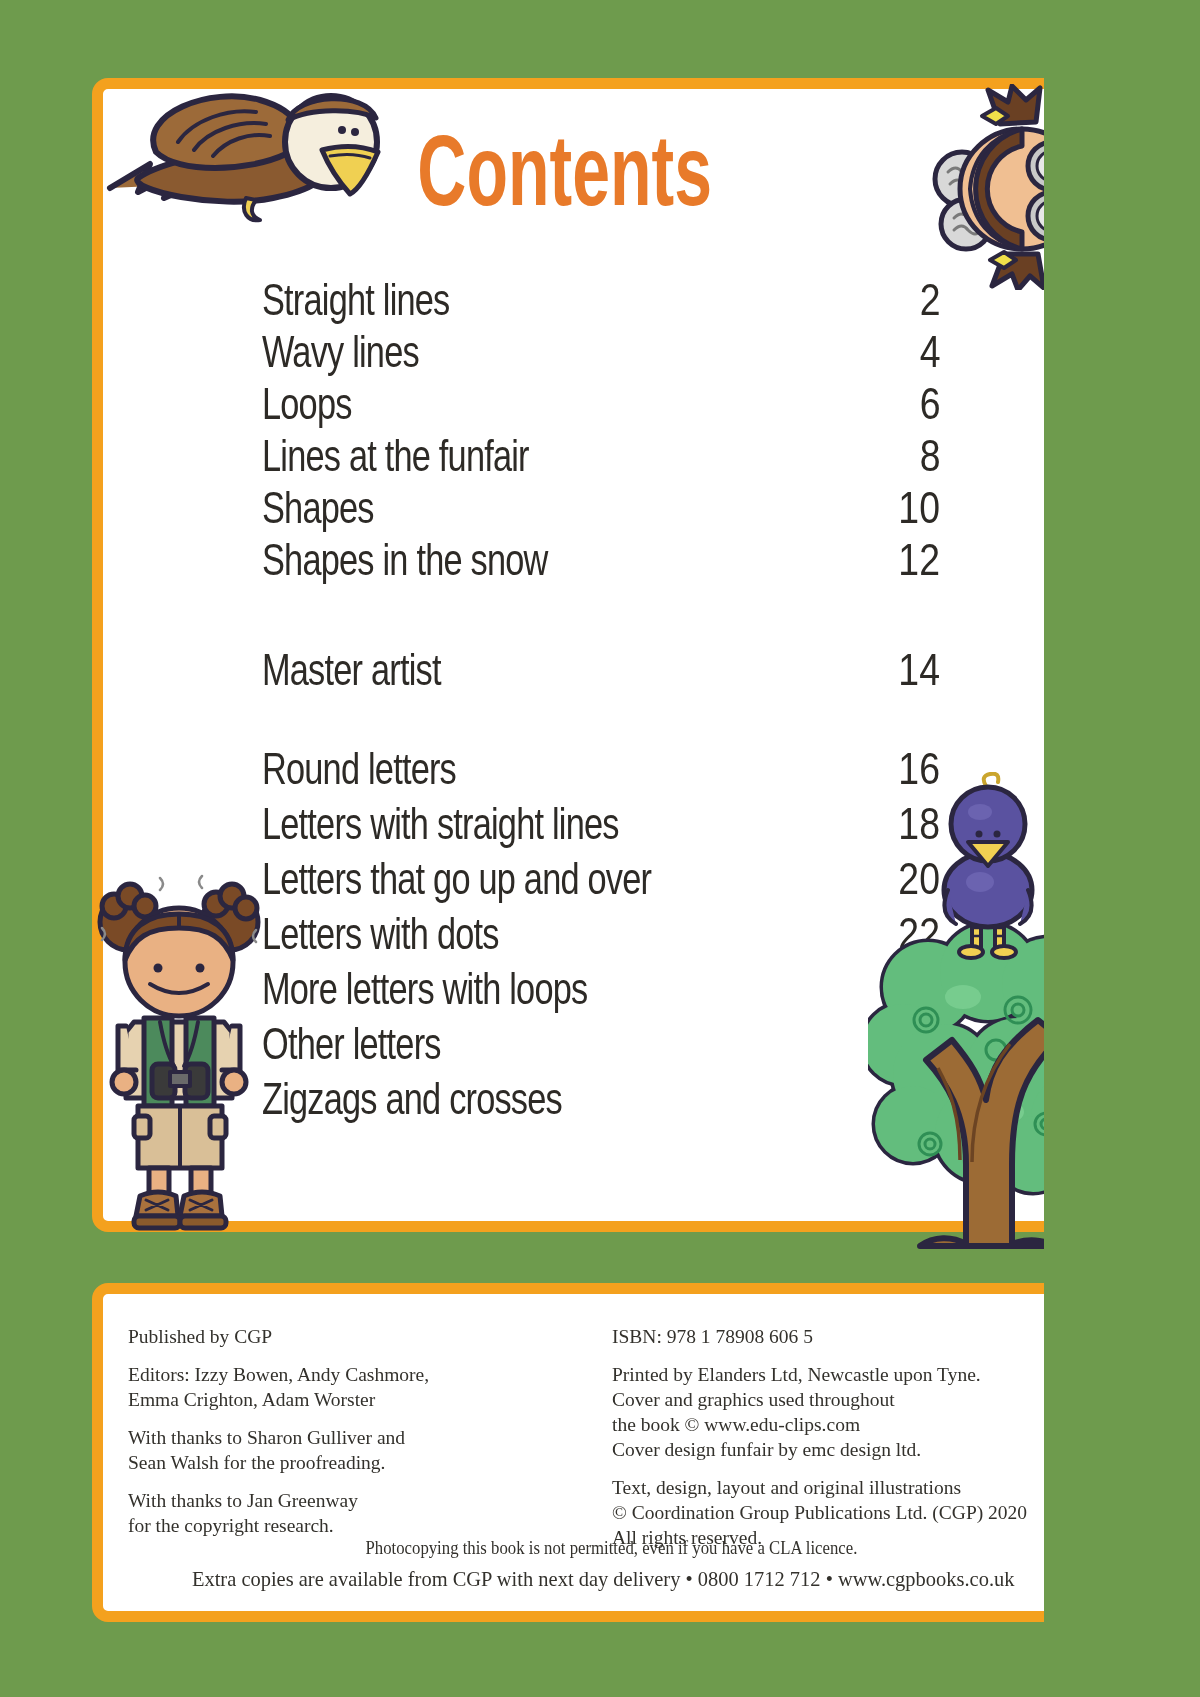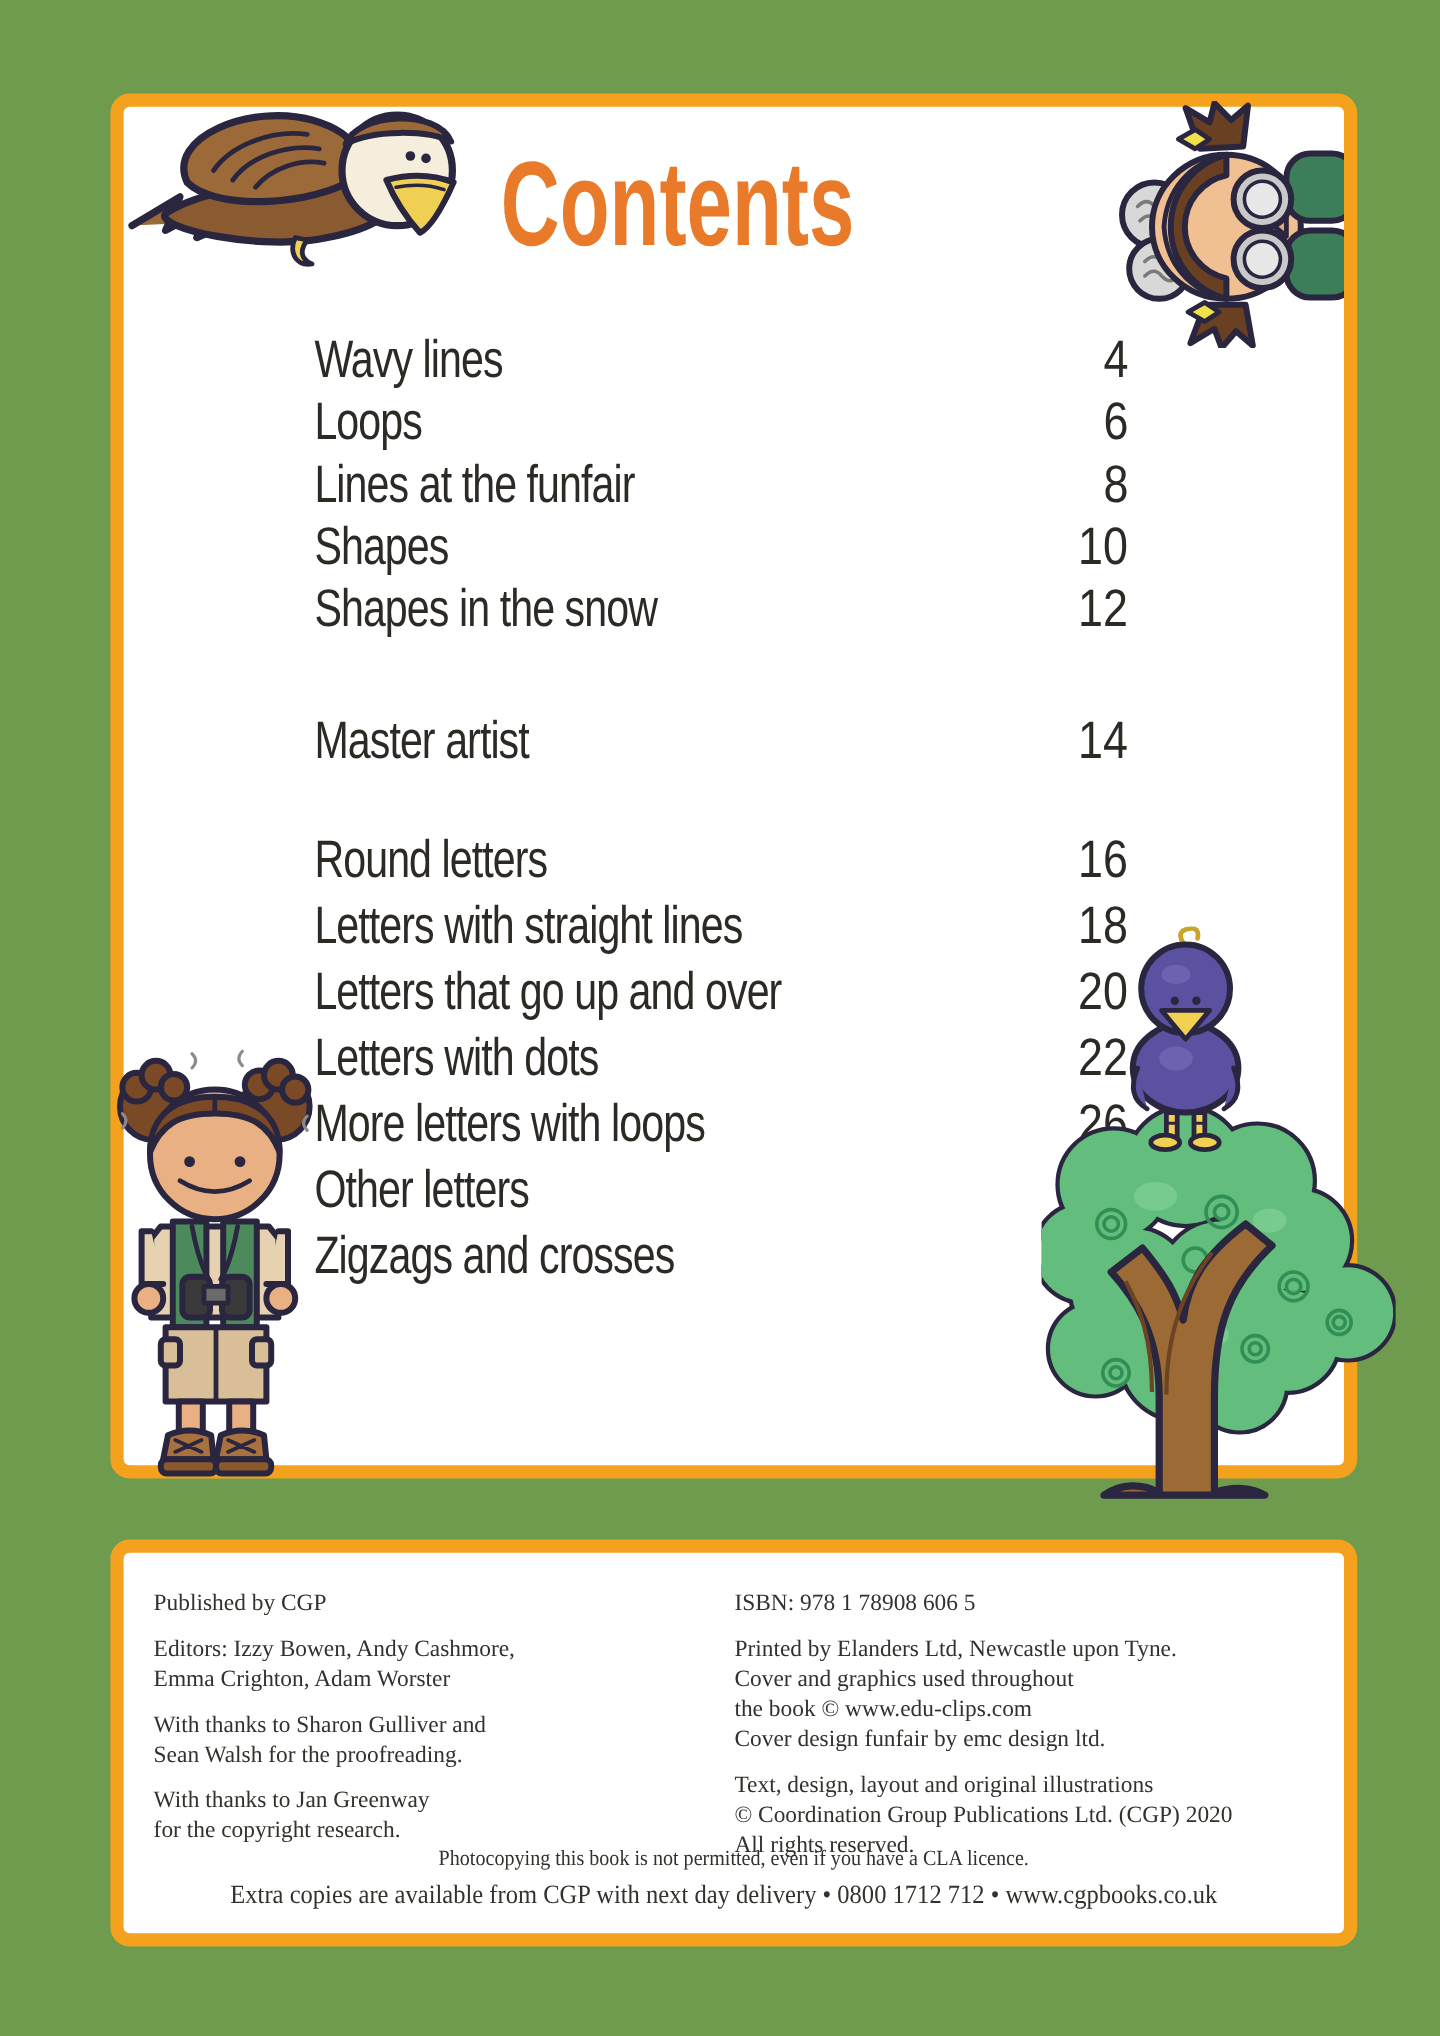--- a/index.html
+++ b/index.html
@@ -1,16 +1,16 @@
 <!DOCTYPE html>
 <html><head>
 <meta charset="utf-8">
 <style>
   html,body{margin:0;padding:0;background:#6e9b4d;}
-  .page{position:relative;width:1200px;height:1697px;background:#6e9b4d;overflow:hidden;
+  .page{position:relative;width:1044px;height:1697px;background:#6e9b4d;overflow:hidden;
         font-family:"Liberation Sans",sans-serif;}
   .card{position:absolute;background:#ffffff;border:11px solid #f4a11e;border-radius:16px;box-sizing:border-box;}
   .main-card{left:92px;top:78px;width:1039px;height:1154px;}
   .footer-card{left:92px;top:1283px;width:1039px;height:339px;font-family:"Liberation Serif",serif;color:#33312c;}
 
   .page-title{position:absolute;left:340px;top:120px;width:450px;text-align:center;
               font-size:100px;font-weight:bold;color:#e87a2a;line-height:1;}
   .page-title span{display:inline-block;transform:scaleX(0.68);transform-origin:center;white-space:nowrap;}
 
   .toc{position:absolute;left:262px;top:274px;width:678px;color:#2d2a26;}
@@ -40,20 +40,24 @@
 
 <div class="page">
 
   <div class="card main-card"></div>
 
   <div class="page-title">
     <span>Contents</span>
   </div>
 
   <div class="toc">
+    <div class="toc-row">
+      <span class="toc-label">Straight lines</span>
+      <span class="toc-page">2</span>
+    </div>
     <div class="toc-row">
       <span class="toc-label">Wavy lines</span>
       <span class="toc-page">4</span>
     </div>
     <div class="toc-row">
       <span class="toc-label">Loops</span>
       <span class="toc-page">6</span>
     </div>
     <div class="toc-row">
       <span class="toc-label">Lines at the funfair</span>

